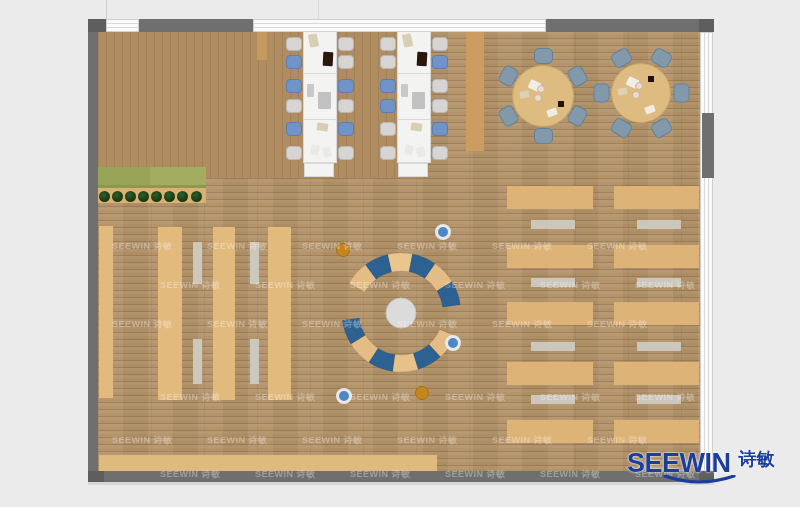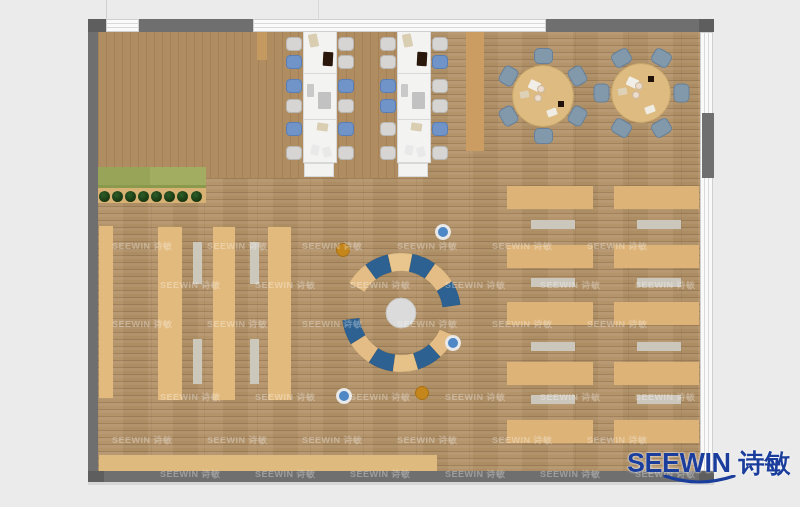--- a/index.html
+++ b/index.html
@@ -29,21 +29,21 @@
   .tbl{z-index:3;background:#f3f3f2;border:1px solid #d8d8d8;}
   .chair{z-index:3;border-radius:4px;}
   .item{z-index:4;}
   .dot{z-index:5;border-radius:50%;}
   .plant{z-index:3;border-radius:50%;background:radial-gradient(circle at 40% 35%, #2e5e29, #16330f 75%);}
   #lounge-svg{position:absolute;z-index:3;}
   .wm{position:absolute;z-index:50;font-weight:bold;white-space:nowrap;letter-spacing:0.5px;pointer-events:none;}
   #logo{position:absolute;left:627px;top:450px;z-index:100;display:flex;align-items:flex-start;}
   #logo .logo-text{font-size:27px;font-weight:bold;letter-spacing:-0.5px;line-height:1;
     text-shadow:0 0 3px rgba(255,255,255,0.95), 0 0 1px #ffffff;}
-  #logo .logo-cjk{font-size:26px;font-weight:bold;margin-left:8px;line-height:1;
+  #logo .logo-cjk{font-size:18px;font-weight:bold;margin-left:8px;line-height:1;
     text-shadow:0 0 3px rgba(255,255,255,0.95), 0 0 1px #ffffff;}
   #logo .swoosh{position:absolute;left:36px;top:25px;}
 </style>
 </head>
 <body>
 
 <div id="stage" style="width: 800px; height: 507px; background: rgb(235, 235, 235);">
   <div id="floor" class="abs" style="left: 98px; top: 32px; width: 604px; height: 439px;"></div>
   <div id="floor-patch" class="abs" style="left: 98px; top: 32px; width: 300px; height: 146px;"></div>
   <div id="logo">

